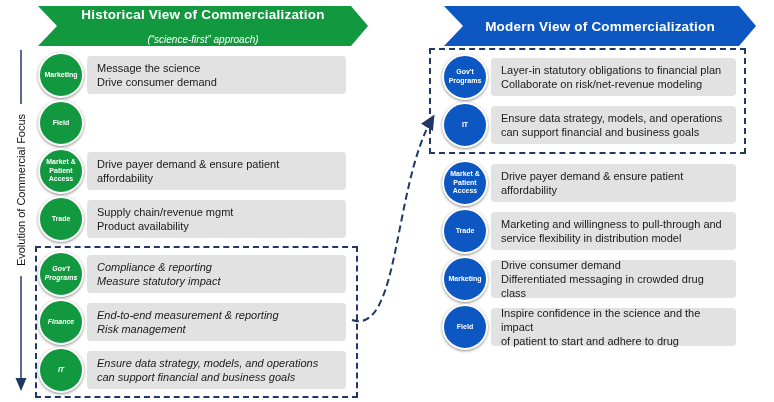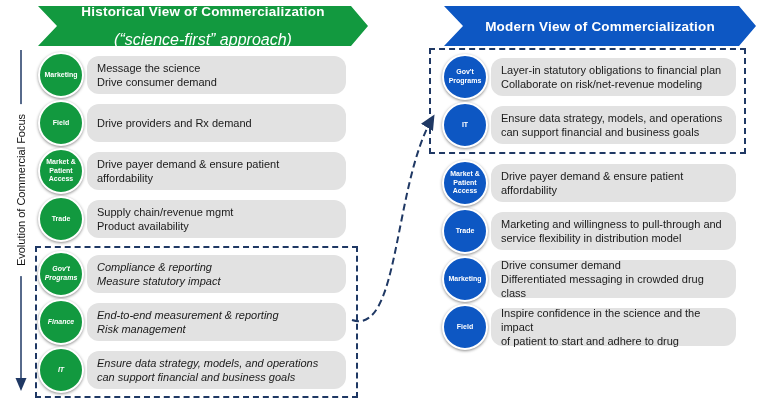--- a/index.html
+++ b/index.html
@@ -12,35 +12,35 @@
   .col-right{left:442px;width:294px;}
 
   .banner{
     height:40px;color:#fff;text-align:center;
     display:flex;flex-direction:column;justify-content:center;gap:12px;
     clip-path:polygon(0 0, calc(100% - 17px) 0, 100% 50%, calc(100% - 17px) 100%, 0 100%, 19px 50%);
   }
   .banner-left{width:330px;background:var(--green);}
   .banner-right{width:312px;background:var(--blue);margin-left:2px;}
   .banner .t{font-size:13.5px;font-weight:bold;letter-spacing:.2px;}
-  .banner .s{font-size:16px;font-style:italic;}
+  .banner .s{font-size:10px;font-style:italic;}
 
   .rows{margin-top:6px;}
   .row{display:flex;align-items:center;height:46px;margin-bottom:2px;}
   .badge{
     flex:0 0 46px;width:46px;height:46px;border-radius:50%;
     display:flex;align-items:center;justify-content:center;text-align:center;
     color:#fff;font-size:7px;font-weight:bold;line-height:1.25;
     box-sizing:border-box;border:2px solid #fff;padding:2px;
     box-shadow:0 1px 3px rgba(0,0,0,.45);
   }
   .col-left .badge{background:var(--green);}
   .col-right .badge{background:var(--blue);}
   .bar{
-    flex:1;margin-left:3px;height:38px;background:var(--bar);border-radius:12px;
+    flex:1;margin-left:3px;height:38px;background:var(--bar);border-radius:4px;
     display:flex;flex-direction:column;justify-content:center;
     padding:2px 10px;box-sizing:border-box;
     font-size:11px;line-height:1.3;color:#1a1a1a;white-space:pre-line;
   }
 
   .hl{border:2px dashed var(--navy);}
   .hl-left{margin:4px -12px 0 -3px;padding:3px 10px 3px 1px;font-style:italic;}
   .hl-right{margin:-4px -10px 6px -13px;padding:4px 8px 4px 11px;}
 
   .axis-label{
@@ -66,21 +66,20 @@
     <div class="s">(“science-first” approach)</div>
   </div>
   <div class="rows">
     <div class="row">
       <div class="badge">Marketing</div>
       <div class="bar">Message the science
 Drive consumer demand</div>
     </div>
     <div class="row">
       <div class="badge">Field</div>
-      <div class="bar">Drive providers and Rx demand</div>
     </div>
     <div class="row">
       <div class="badge">Market &amp; Patient Access</div>
       <div class="bar">Drive payer demand &amp; ensure patient
 affordability</div>
     </div>
     <div class="row">
       <div class="badge">Trade</div>
       <div class="bar">Supply chain/revenue mgmt
 Product availability</div>

